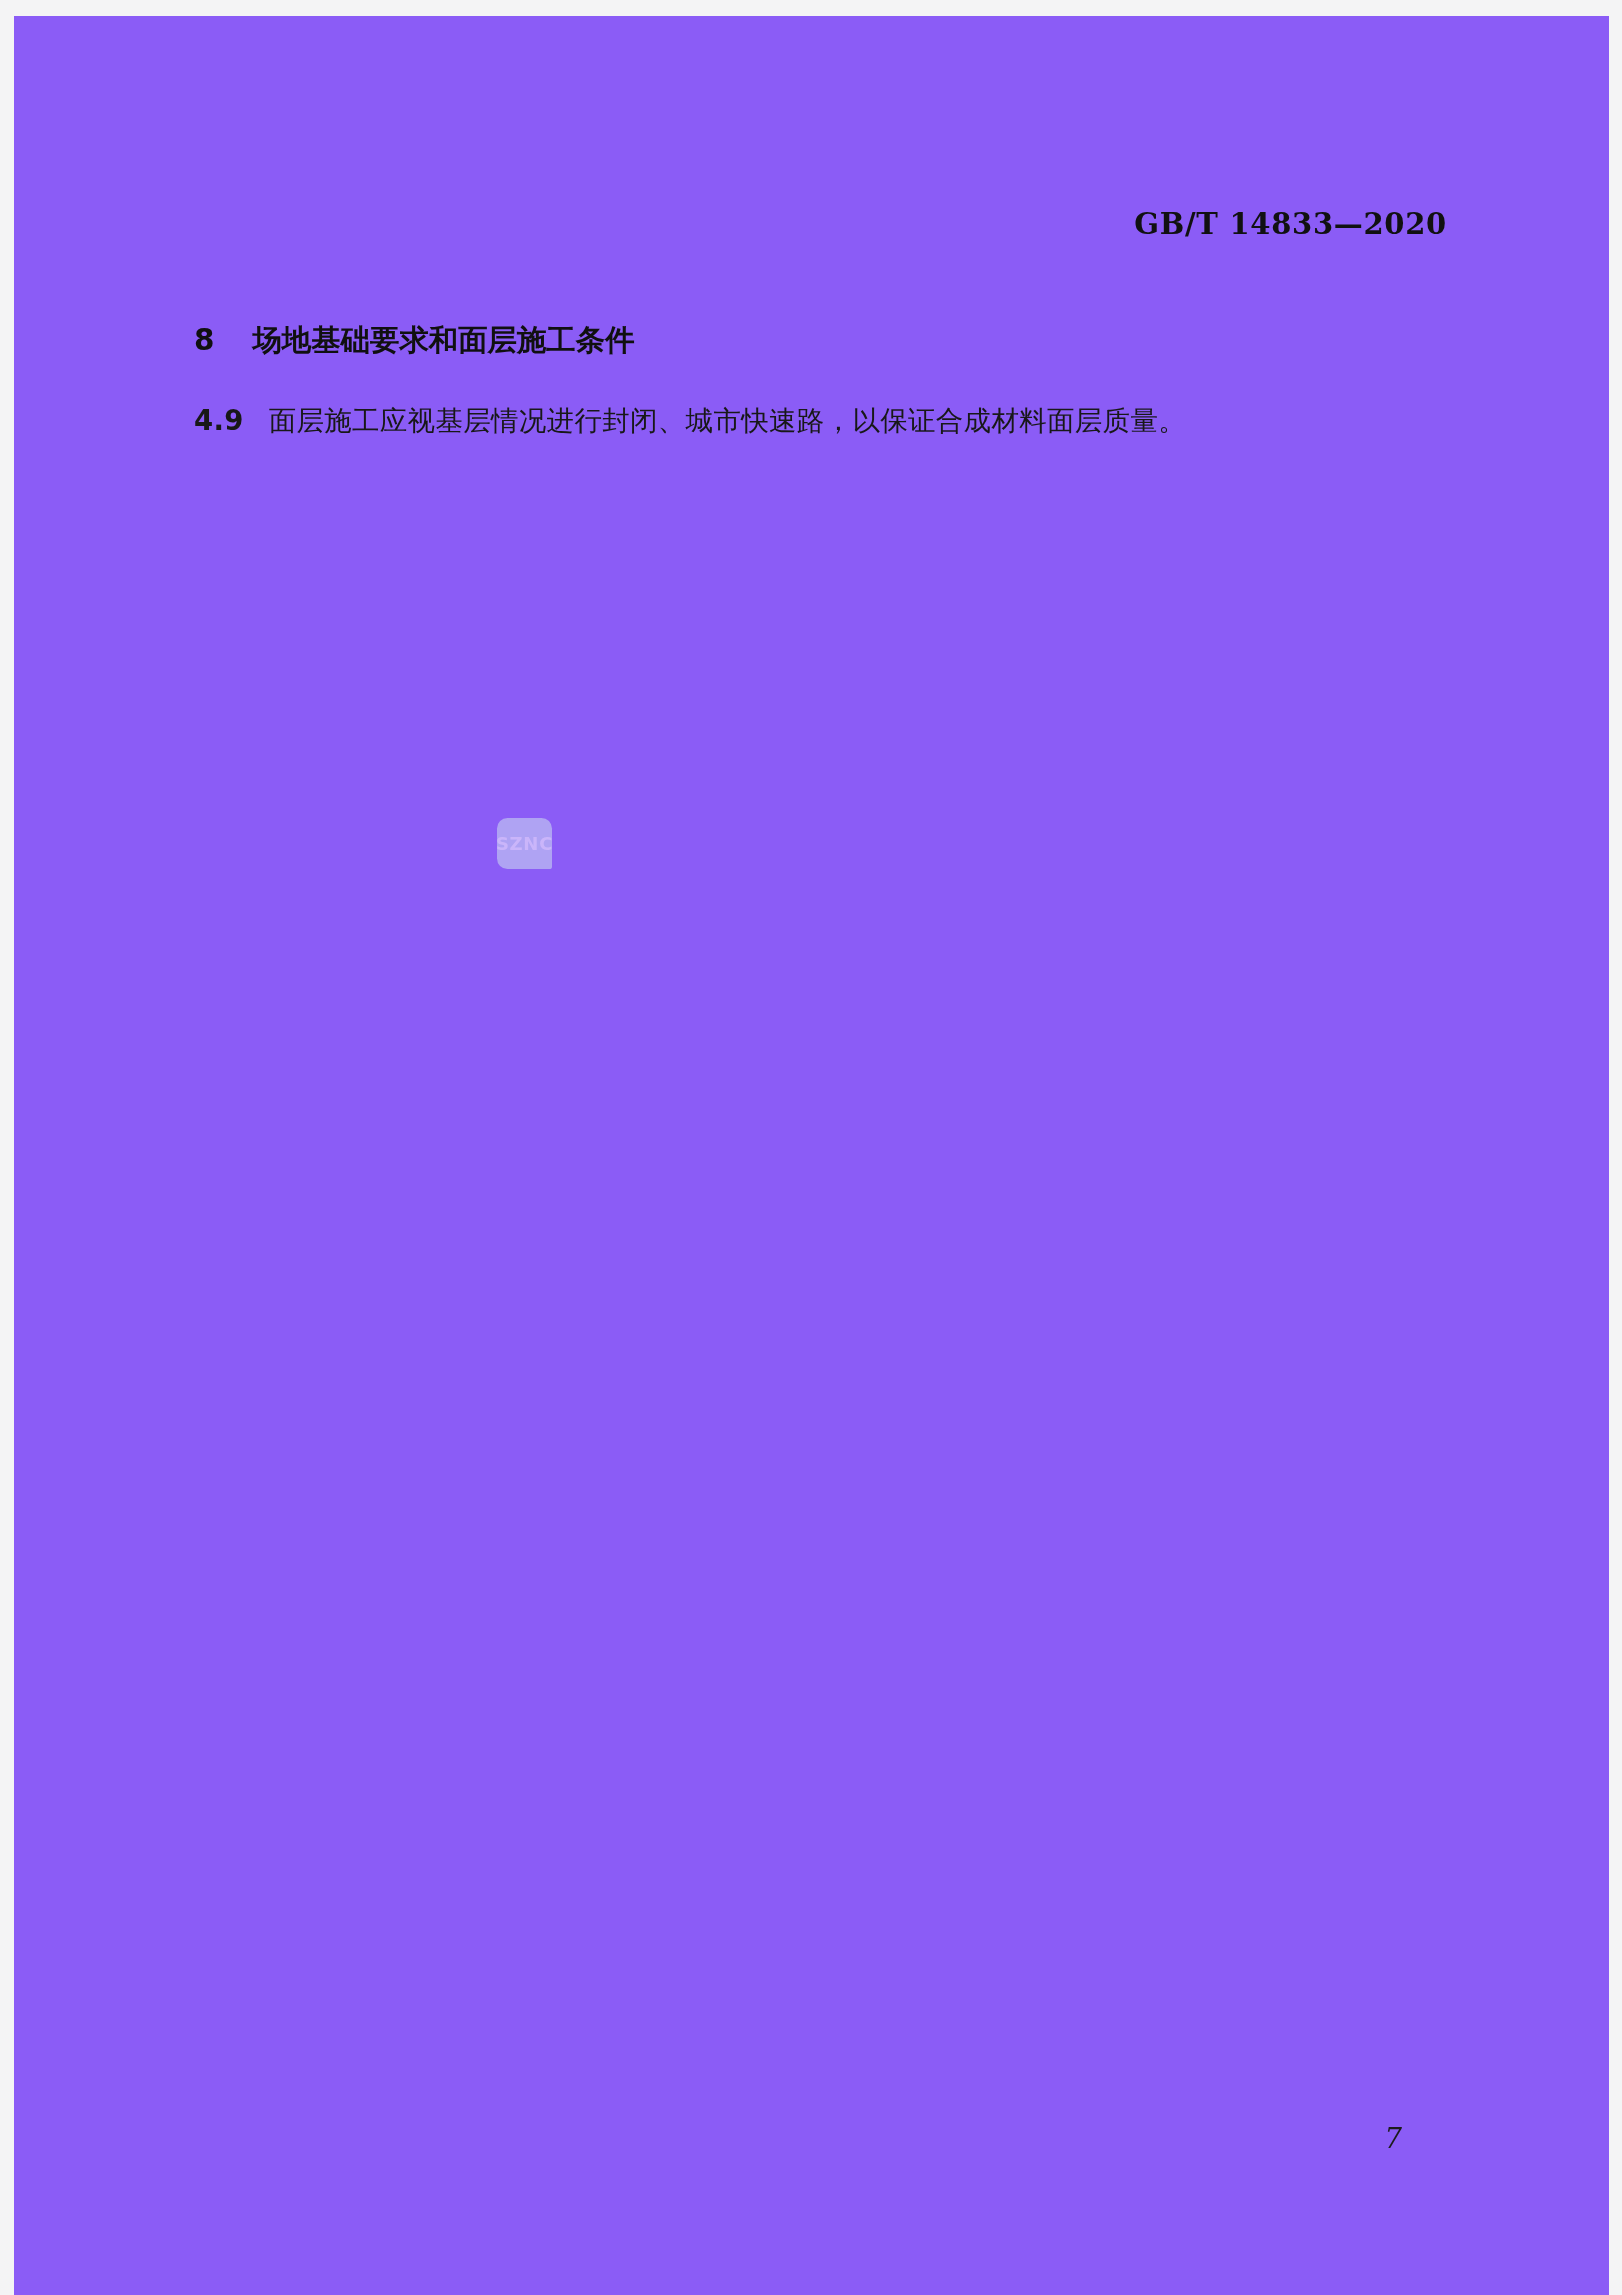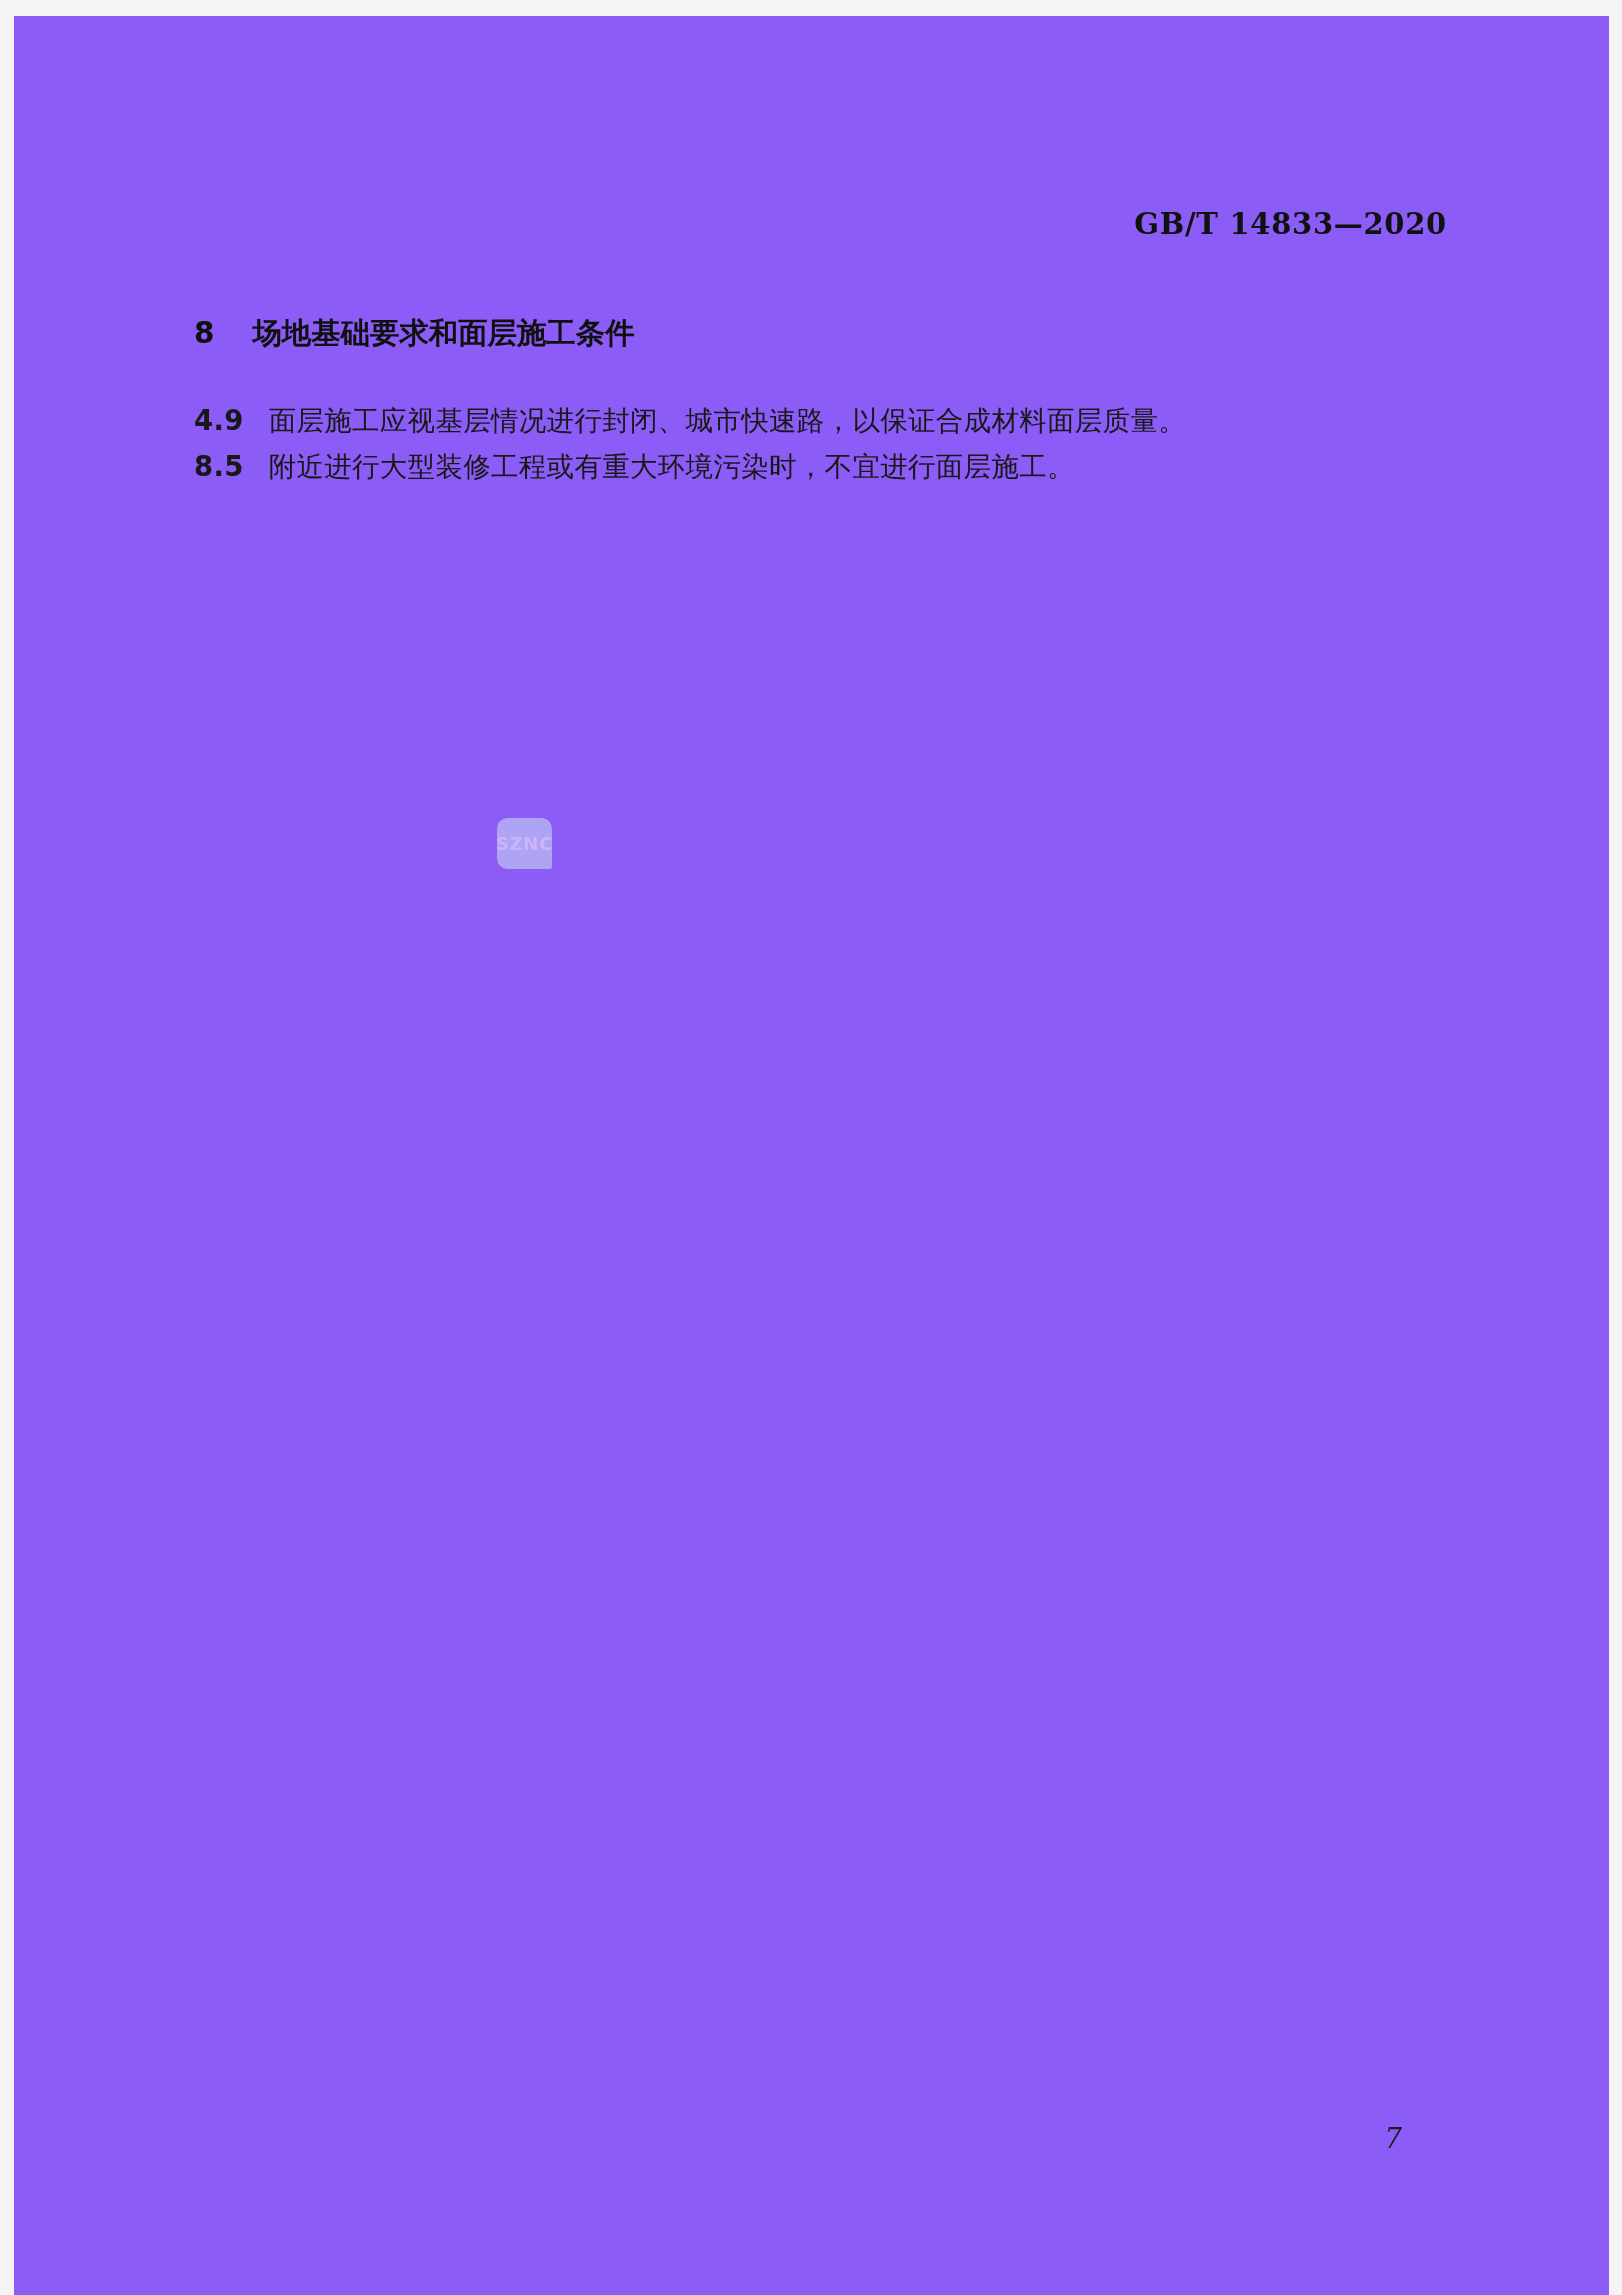--- a/index.html
+++ b/index.html
@@ -24,21 +24,21 @@
     right: 162px;
     font-size: 29px;
     font-weight: bold;
     letter-spacing: 0.7px;
     color: #111;
     font-family: "DejaVu Serif", "Liberation Serif", serif;
   }
   
   .section-heading {
     position: absolute;
-    top: 298px;
+    top: 305px;
     left: 180px;
     font-size: 29.4px;
     font-weight: bold;
     color: #101010;
     font-family: "DejaVu Sans", sans-serif;
     white-space: nowrap;
   }
   .section-heading .sec-num { margin-right: 38px; }
   
   .body-block {
@@ -102,23 +102,20 @@
   <div class="doc-header">GB/T 14833—2020</div>
 
   <h2 class="section-heading">
     <span class="sec-num">8</span><span>场地基础要求和面层施工条件</span>
   </h2>
 
   <div class="body-block">
     <p class="clause">
       <span class="clause-num">4.9</span><span>面层施工应视基层情况进行封闭、城市快速路，以保证合成材料面层质量。</span>
     </p>
-    <p class="clause">
-      <span class="clause-num">8.5</span><span>附近进行大型装修工程或有重大环境污染时，不宜进行面层施工。</span>
-    </p>
   </div>
 
   <div class="watermark">
     <span>SZNC</span>
   </div>
 
   <div class="page-number">7</div>
 
 </div>
 

